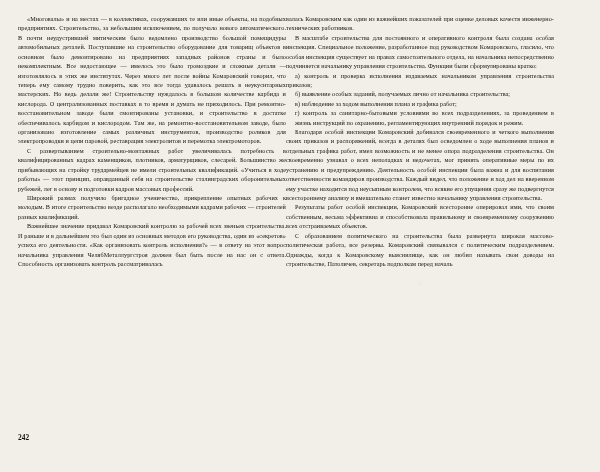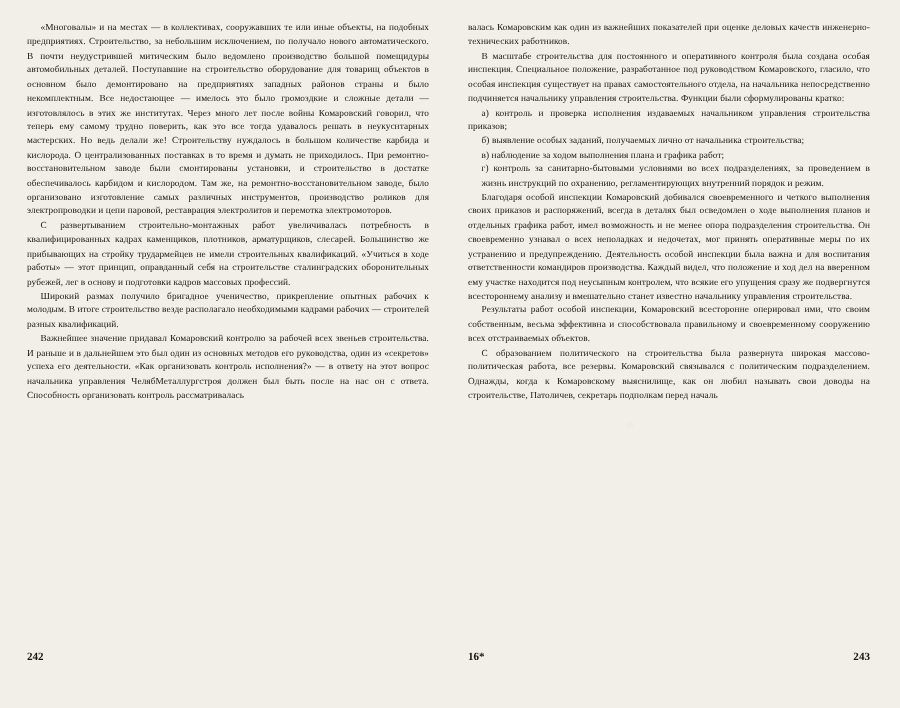--- a/index.html
+++ b/index.html
@@ -19,21 +19,20 @@
     height: 472px;
     background: #f2efe9;
     background-image:
       radial-gradient(circle at 20% 30%, rgba(0,0,0,0.015) 0 2px, transparent 3px),
       radial-gradient(circle at 70% 60%, rgba(0,0,0,0.012) 0 2px, transparent 3px);
     box-sizing: border-box;
     padding: 14px 18px 10px 18px;
   }
   .spread {
     display: flex;
-    gap: 26px;
     height: 428px;
   }
   .col {
     width: 268px;
     position: relative;
   }
   .col .body {
     font-size: 6.2px;
     line-height: 1.52;
     text-align: justify;
@@ -108,20 +107,16 @@
           <p>а) контроль и проверка исполнения издаваемых начальником управления строительства приказов;</p>
           <p class="hang">б) выявление особых заданий, получаемых лично от начальника строительства;</p>
           <p class="hang">в) наблюдение за ходом выполнения плана и графика работ;</p>
           <p class="hang">г) контроль за санитарно-бытовыми условиями во всех подразделениях, за проведением в жизнь инструкций по охранению, регламентирующих внутренний порядок и режим.</p>
           <p>Благодаря особой инспекции Комаровский добивался своевременного и четкого выполнения своих приказов и распоряжений, всегда в деталях был осведомлен о ходе выполнения планов и отдельных графика работ, имел возможность и не менее опора подразделения строительства. Он своевременно узнавал о всех неполадках и недочетах, мог принять оперативные меры по их устранению и предупреждению. Деятельность особой инспекции была важна и для воспитания ответственности командиров производства. Каждый видел, что положение и ход дел на вверенном ему участке находится под неусыпным контролем, что всякие его упущения сразу же подвергнутся всестороннему анализу и вмешательно станет известно начальнику управления строительства.</p>
           <p>Результаты работ особой инспекции, Комаровский всесторонне оперировал ими, что своим собственным, весьма эффективна и способствовала правильному и своевременному сооружению всех отстраиваемых объектов.</p>
           <p>С образованием политического на строительства была развернута широкая массово-политическая работа, все резервы. Комаровский связывался с политическим подразделением. Однажды, когда к Комаровскому выяснилище, как он любил называть свои доводы на строительстве, Патоличев, секретарь подполкам перед началь</p>
           <p></p>
         </div>
       </div>
-      <div class="footer clearfix">
-        <span class="sig">16*</span>
-        <span class="pg-right">243</span>
-      </div>
     </div>
 
   </div>
 </div>
 
 </body></html>

